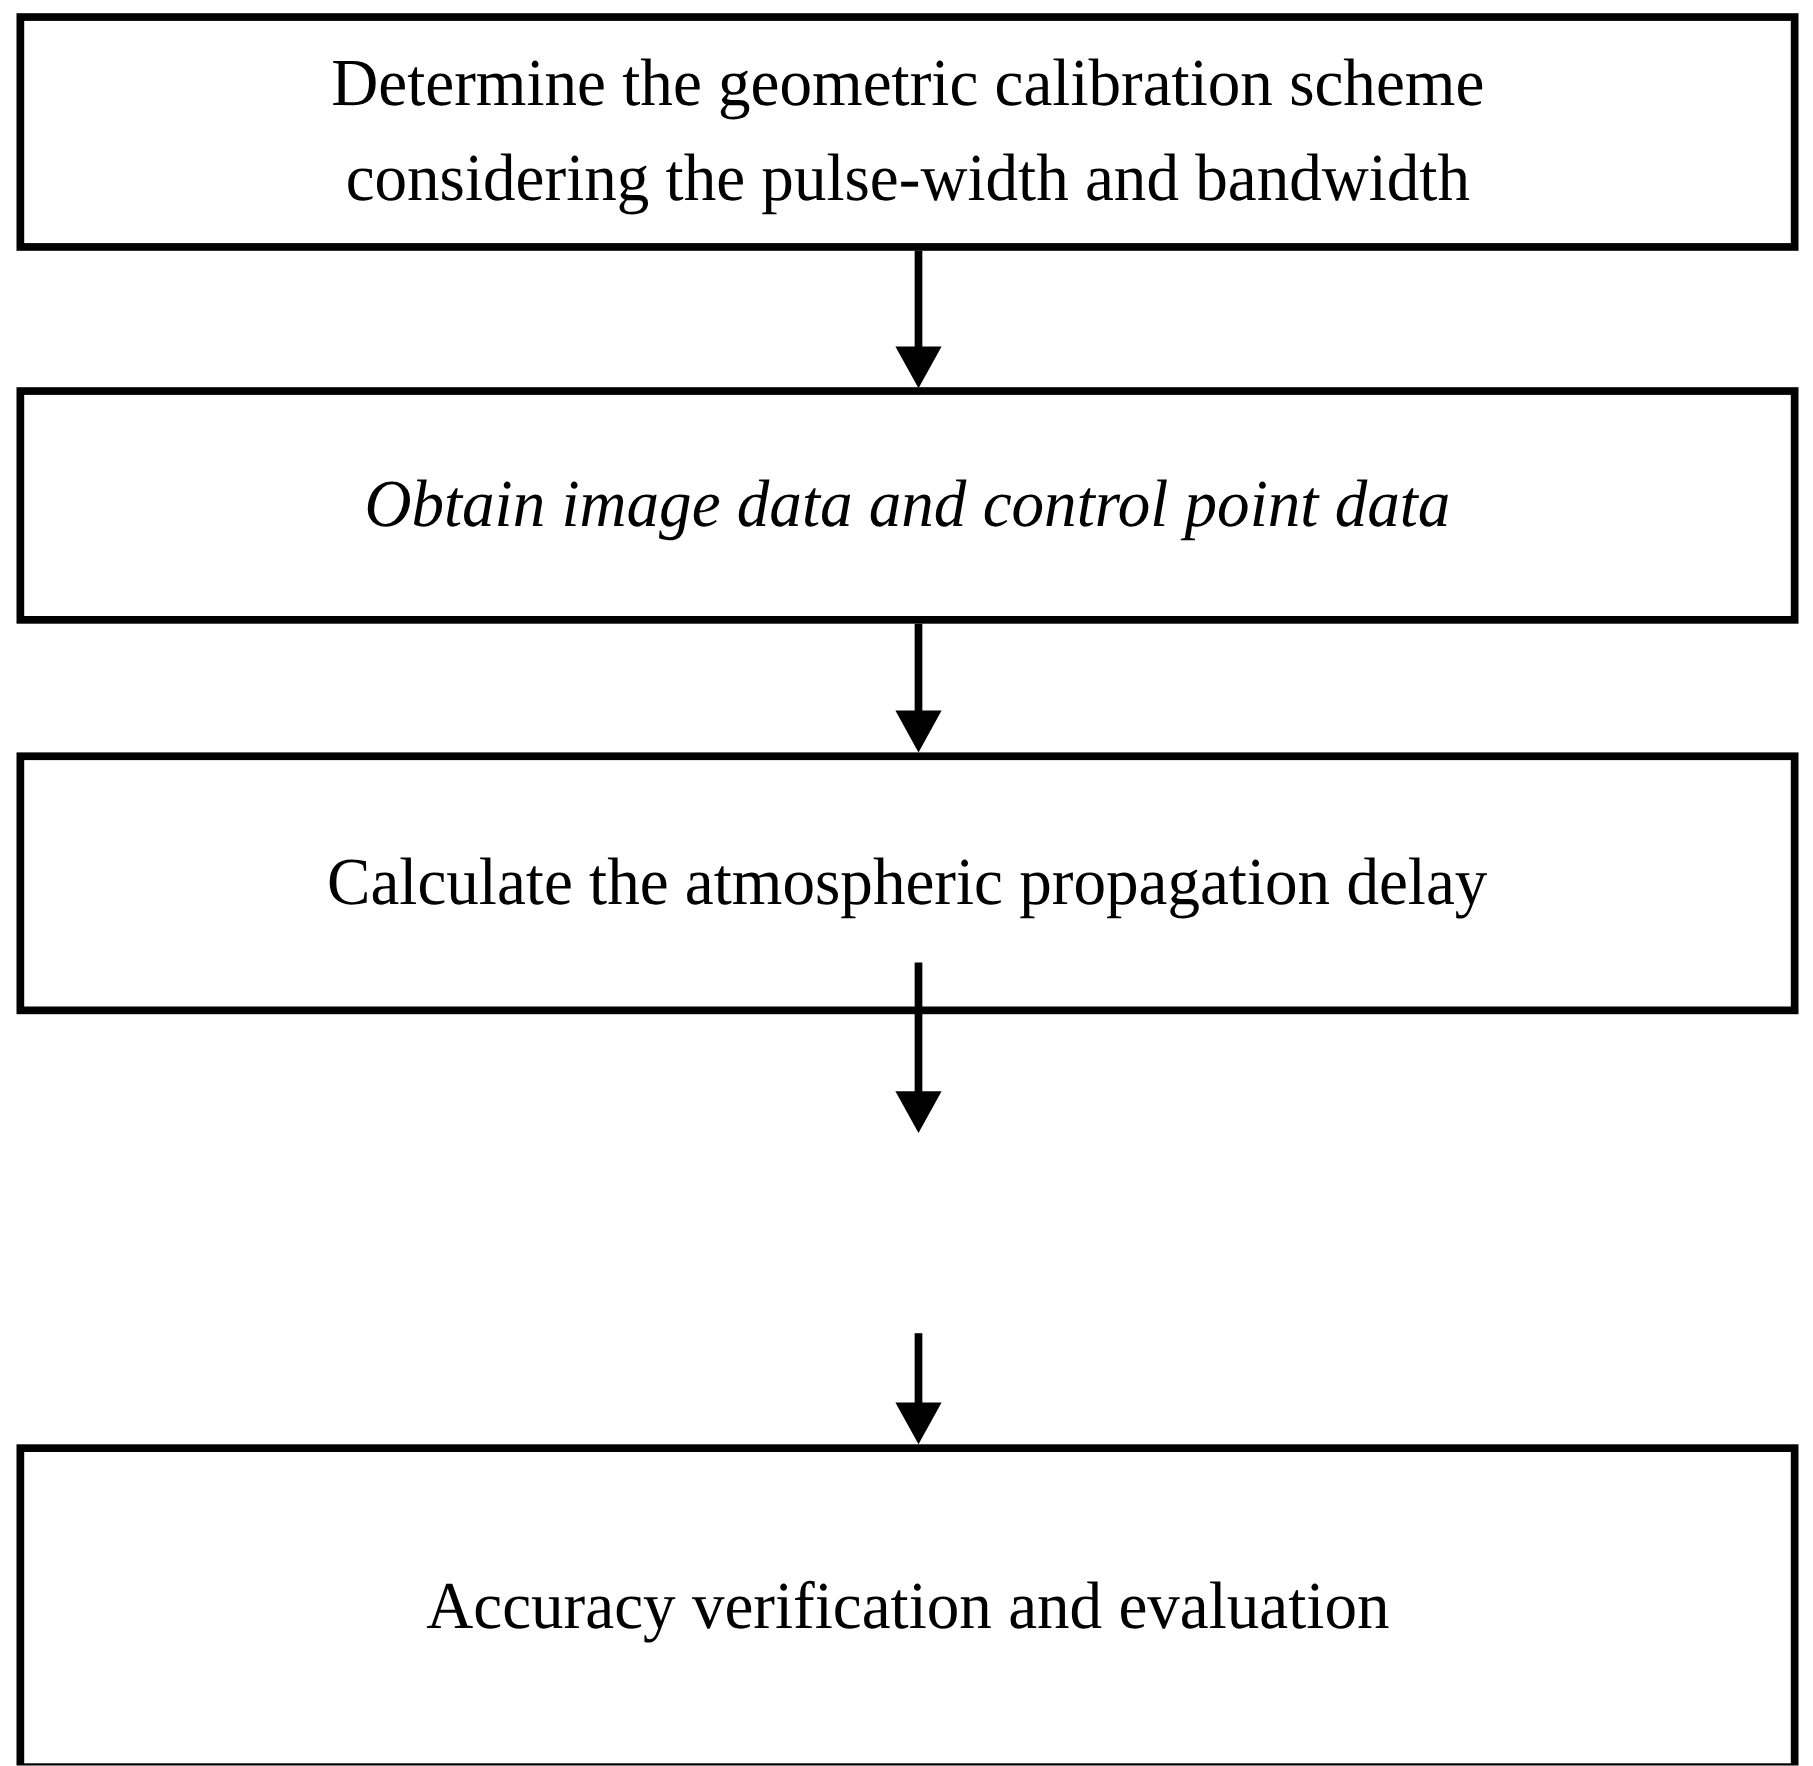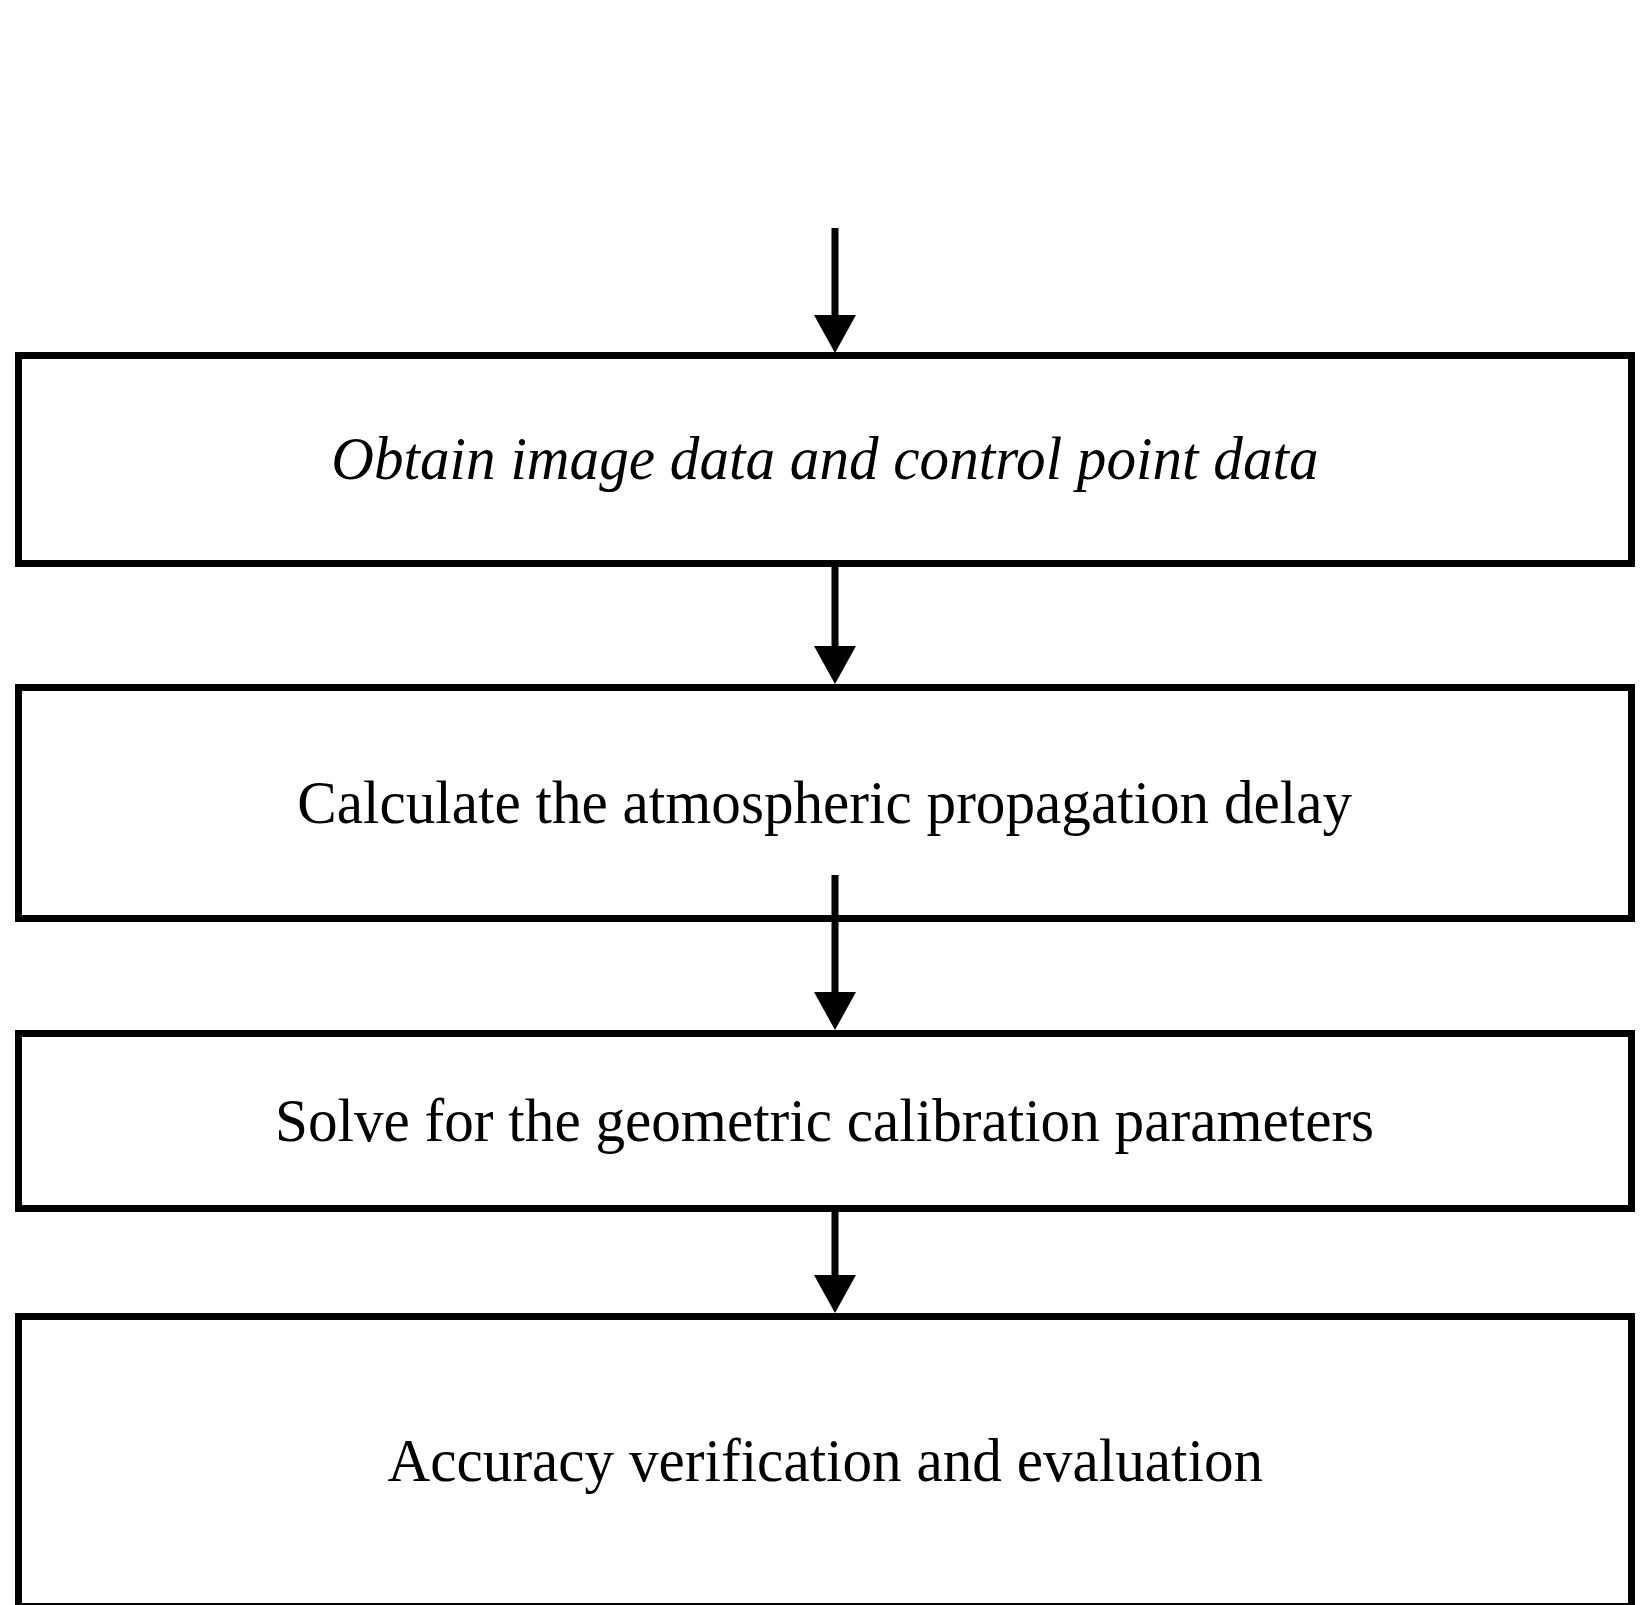--- a/index.html
+++ b/index.html
@@ -60,20 +60,24 @@
   #arrow-1 { top: 228px; height: 124px; }
   #arrow-2 { top: 567px; height: 117px; }
   #arrow-3 { top: 875px; height: 155px; }
   #arrow-4 { top: 1212px; height: 101px; }
 </style>
 </head>
 <body>
 
 <div id="flowchart">
 
+  <div class="node" id="node-1">
+    <span class="node-label">Determine the geometric calibration scheme
+considering the pulse-width and bandwidth</span>
+  </div>
 
   <div class="connector" id="arrow-1">
     <svg width="1648" height="124" viewBox="0 0 1648 124" xmlns="http://www.w3.org/2000/svg" aria-hidden="true">
       <line x1="835" y1="0" x2="835" y2="90" stroke="#000000" stroke-width="7"></line>
       <polygon points="814,87 856,87 835,125" fill="#000000"></polygon>
     </svg>
   </div>
 
   <div class="node" id="node-2">
     <span class="node-label">Obtain image data and control point data</span>
@@ -90,23 +94,20 @@
     <span class="node-label">Calculate the atmospheric propagation delay</span>
   </div>
 
   <div class="connector" id="arrow-3">
     <svg width="1648" height="155" viewBox="0 0 1648 155" xmlns="http://www.w3.org/2000/svg" aria-hidden="true">
       <line x1="835" y1="0" x2="835" y2="120" stroke="#000000" stroke-width="7"></line>
       <polygon points="814,117 856,117 835,155" fill="#000000"></polygon>
     </svg>
   </div>
 
-  <div class="node" id="node-4">
-    <span class="node-label">Solve for the geometric calibration parameters</span>
-  </div>
 
   <div class="connector" id="arrow-4">
     <svg width="1648" height="101" viewBox="0 0 1648 101" xmlns="http://www.w3.org/2000/svg" aria-hidden="true">
       <line x1="835" y1="0" x2="835" y2="66" stroke="#000000" stroke-width="7"></line>
       <polygon points="814,63 856,63 835,101" fill="#000000"></polygon>
     </svg>
   </div>
 
   <div class="node" id="node-5">
     <span class="node-label">Accuracy verification and evaluation</span>

